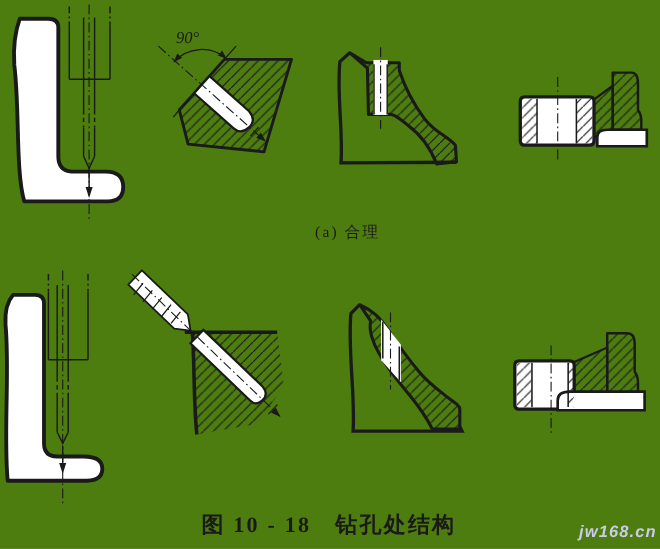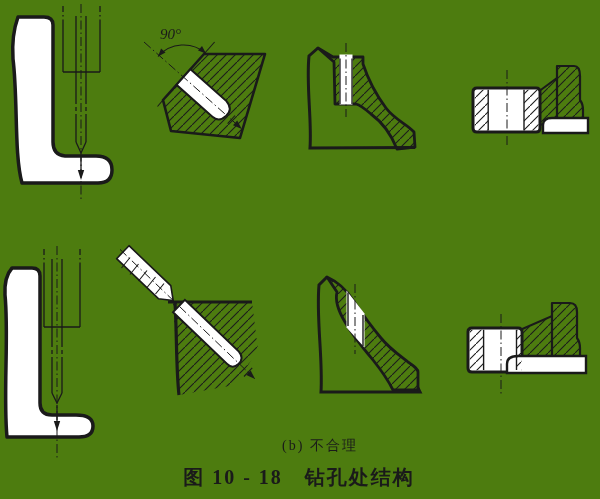--- a/index.html
+++ b/index.html
@@ -77,20 +77,21 @@
     <path d="M117,14 L134,14 Q140,14 140,24 L140,48 Q143,52 143,58 L143,66 L117,66 Z" fill="url(#hatch)" class="ink" stroke-width="2.2" stroke-linejoin="round"></path>
     <path d="M148,66 L112,66 Q103,66 103,73 L103,81 L148,81 Z" fill="#fff" class="ink" stroke-width="2.4"></path>
     <path d="M37,36 L96,36 Q100,36 100,40 L100,76 Q100,80 96,80 L37,80 Q33,80 33,76 L33,40 Q33,36 37,36 Z" fill="#fff" class="ink" stroke-width="3"></path>
     <rect x="34.8" y="37.8" width="13.4" height="40.6" fill="url(#hatch)"></rect>
     <line x1="48.2" y1="37.8" x2="48.2" y2="78.4" class="ink" stroke-width="1.4"></line>
     <rect x="84" y="37.8" width="14.5" height="40.6" fill="url(#hatch)"></rect>
     <line x1="84" y1="37.8" x2="84" y2="78.4" class="ink" stroke-width="1.4"></line>
     <line x1="67" y1="18" x2="67" y2="94" class="ink" stroke-width="1" stroke-dasharray="9,3,1.5,3"></line>
   </svg>
 
+  <div class="rowlabel" style="left:236px;top:202px;width:160px">(a) 合理</div>
 
   <svg class="diag" style="left:0px;top:245px" width="120" height="220" viewBox="0 0 120 220">
     <g>
       <path d="M12,23 L32,23 Q40,23 40,31 L40,158 Q40,170 52,170 L76,170 Q93,170 93,181 Q93,192 79,192 L7,192 C3,150 9,90 5,50 Q4,32 12,23 Z" fill="#fff" class="ink" stroke-width="3.5" stroke-linejoin="round"></path>
     </g>
     <g fill="none" class="ink" stroke-width="1.3">
       <line x1="44" y1="4" x2="44" y2="20" stroke-dasharray="6,3,1.5,3"></line>
       <line x1="80" y1="4" x2="80" y2="20" stroke-dasharray="6,3,1.5,3"></line>
       <line x1="44" y1="20" x2="44" y2="82"></line>
         <line x1="80" y1="20" x2="80" y2="82"></line>
@@ -142,17 +143,17 @@
     <path d="M112,13 L130,13 Q137,13 137,22 L137,48 Q140,52 140,58 L140,67 L112,67 Z" fill="url(#hatch)" class="ink" stroke-width="2.2" stroke-linejoin="round"></path>
     <path d="M32,38 L78,38 Q82,38 82,42 L82,78 Q82,82 78,82 L32,82 Q28,82 28,78 L28,42 Q28,38 32,38 Z" fill="#fff" class="ink" stroke-width="3"></path>
     <path d="M146,66 L78,66 Q67,66 67,74 L67,83 L146,83 Z" fill="#fff" class="ink" stroke-width="2.4"></path>
     <rect x="29.8" y="39.8" width="13.4" height="40.4" fill="url(#hatch)"></rect>
     <line x1="43.6" y1="39.8" x2="43.6" y2="80" class="ink" stroke-width="1.4"></line>
     <rect x="76.5" y="39.8" width="5" height="40.4" fill="url(#hatch)"></rect>
     <line x1="76.5" y1="39.8" x2="76.5" y2="80" class="ink" stroke-width="1.4"></line>
     <line x1="61" y1="24" x2="61" y2="106" class="ink" stroke-width="1" stroke-dasharray="9,3,1.5,3"></line>
   </svg>
 
-  <div class="rowlabel" style="left:230px;top:437px;width:180px">(b) 不合理</div>
 
   <div class="caption" style="left:144px;top:464px;width:310px">图 10 - 18　钻孔处结构</div>
 
+  <div class="watermark">jw168.cn</div>
 </div>
 
 </body></html>

